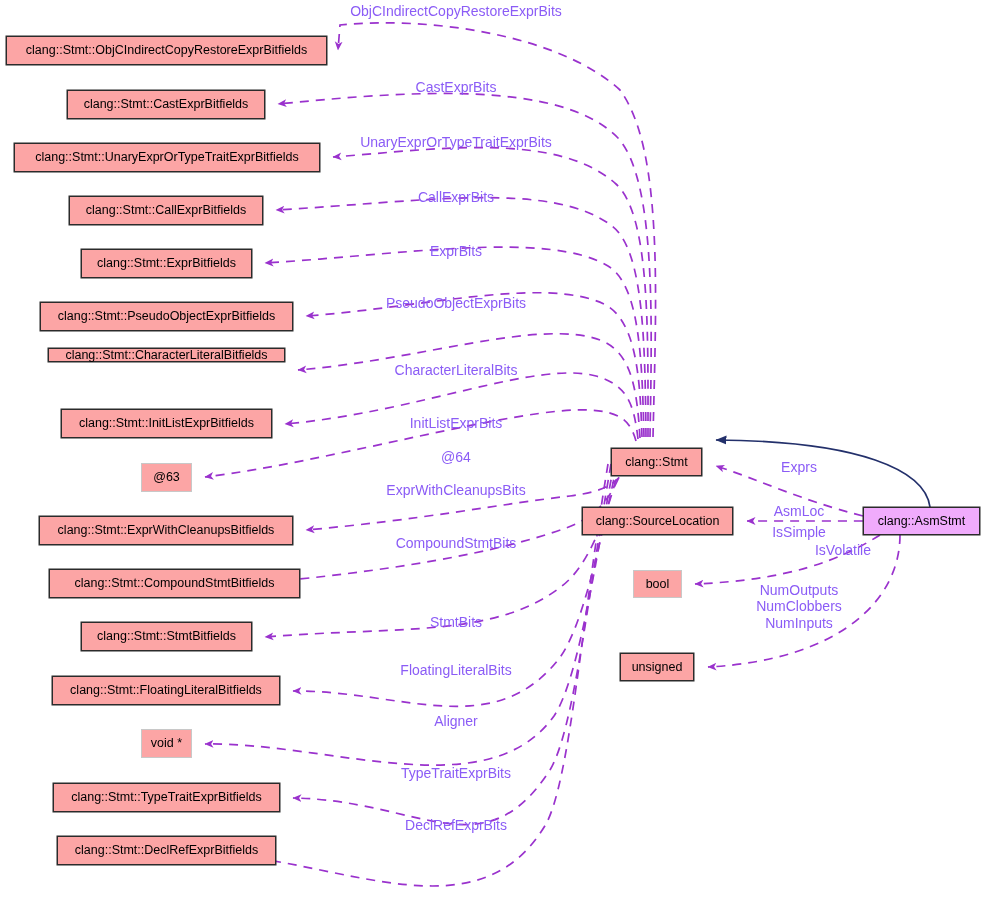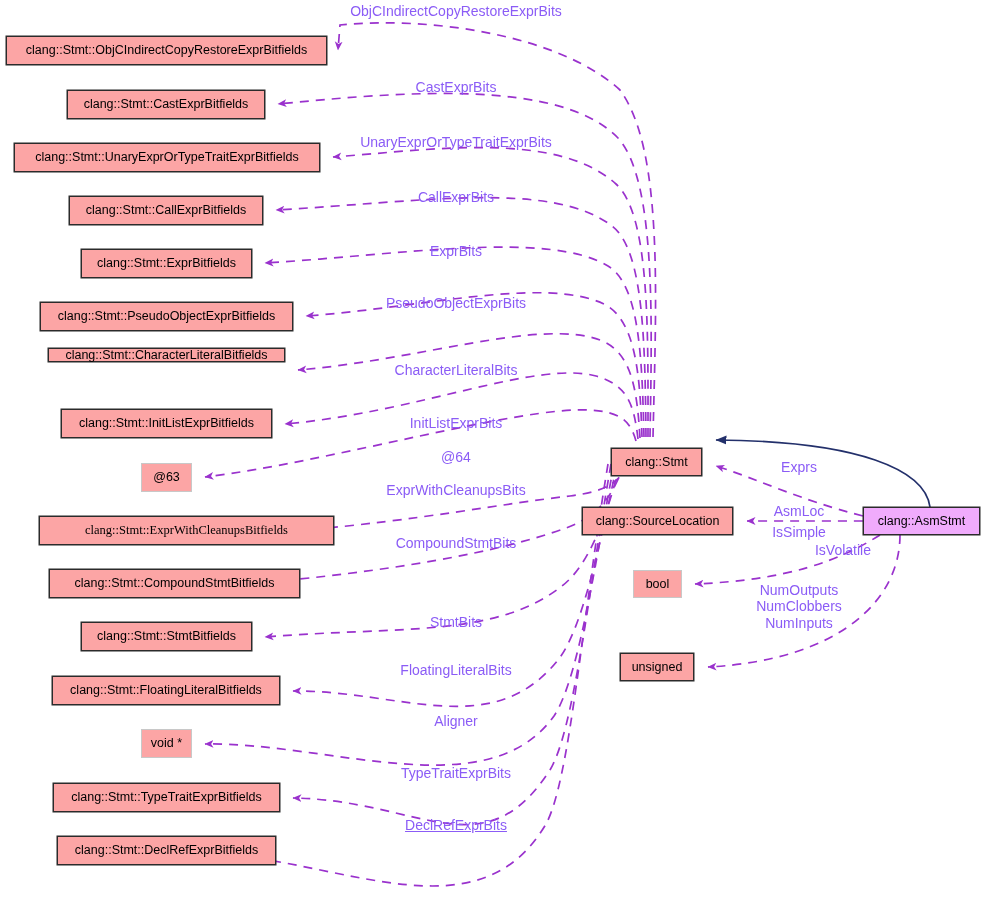--- a/index.html
+++ b/index.html
@@ -128,21 +128,21 @@
       </div>
       <div class="node dark" style="left: 48px; top: 348px; width: 237px; height: 14px;">
         <span>clang::Stmt::CharacterLiteralBitfields</span>
       </div>
       <div class="node dark" style="left: 61px; top: 409px; width: 211px; height: 29px;">
         <span>clang::Stmt::InitListExprBitfields</span>
       </div>
       <div class="node light" style="left: 141px; top: 463px; width: 51px; height: 29px;">
         <span>@63</span>
       </div>
-      <div class="node dark" style="left: 39px; top: 516px; width: 295px; height: 29px; font-family: Liberation Serif, serif;">
+      <div class="node dark" style="left: 39px; top: 516px; width: 254px; height: 29px;">
         <span>clang::Stmt::ExprWithCleanupsBitfields</span>
       </div>
       <div class="node dark" style="left: 49px; top: 569px; width: 251px; height: 29px;">
         <span>clang::Stmt::CompoundStmtBitfields</span>
       </div>
       <div class="node dark" style="left: 81px; top: 622px; width: 171px; height: 29px;">
         <span>clang::Stmt::StmtBitfields</span>
       </div>
       <div class="node dark" style="left: 52px; top: 676px; width: 228px; height: 29px;">
         <span>clang::Stmt::FloatingLiteralBitfields</span>
@@ -181,21 +181,21 @@
       <div class="edge-label" style="left: 456px; top: 297px;">PseudoObjectExprBits</div>
       <div class="edge-label" style="left: 456px; top: 364px;">CharacterLiteralBits</div>
       <div class="edge-label" style="left: 456px; top: 417px;">InitListExprBits</div>
       <div class="edge-label" style="left: 456px; top: 451px;">@64</div>
       <div class="edge-label" style="left: 456px; top: 484px;">ExprWithCleanupsBits</div>
       <div class="edge-label" style="left: 456px; top: 537px;">CompoundStmtBits</div>
       <div class="edge-label" style="left: 456px; top: 616px;">StmtBits</div>
       <div class="edge-label" style="left: 456px; top: 664px;">FloatingLiteralBits</div>
       <div class="edge-label" style="left: 456px; top: 715px;">Aligner</div>
       <div class="edge-label" style="left: 456px; top: 767px;">TypeTraitExprBits</div>
-      <div class="edge-label" style="left: 456px; top: 819px; text-decoration: underline;">DeclRefExprBits</div>
+      <div class="edge-label" style="left: 456px; top: 819px;">DeclRefExprBits</div>
       <div class="edge-label" style="left: 799px; top: 461px;">Exprs</div>
       <div class="edge-label" style="left: 799px; top: 505px;">AsmLoc</div>
       <div class="edge-label" style="left: 799px; top: 526px;">IsSimple</div>
       <div class="edge-label" style="left: 799px; top: 544px; margin-left: 44px;">IsVolatile</div>
       <div class="edge-label" style="left: 799px; top: 584px;">NumOutputs</div>
       <div class="edge-label" style="left: 799px; top: 600px;">NumClobbers</div>
       <div class="edge-label" style="left: 799px; top: 617px;">NumInputs</div>
     </div>
 
 </div>

